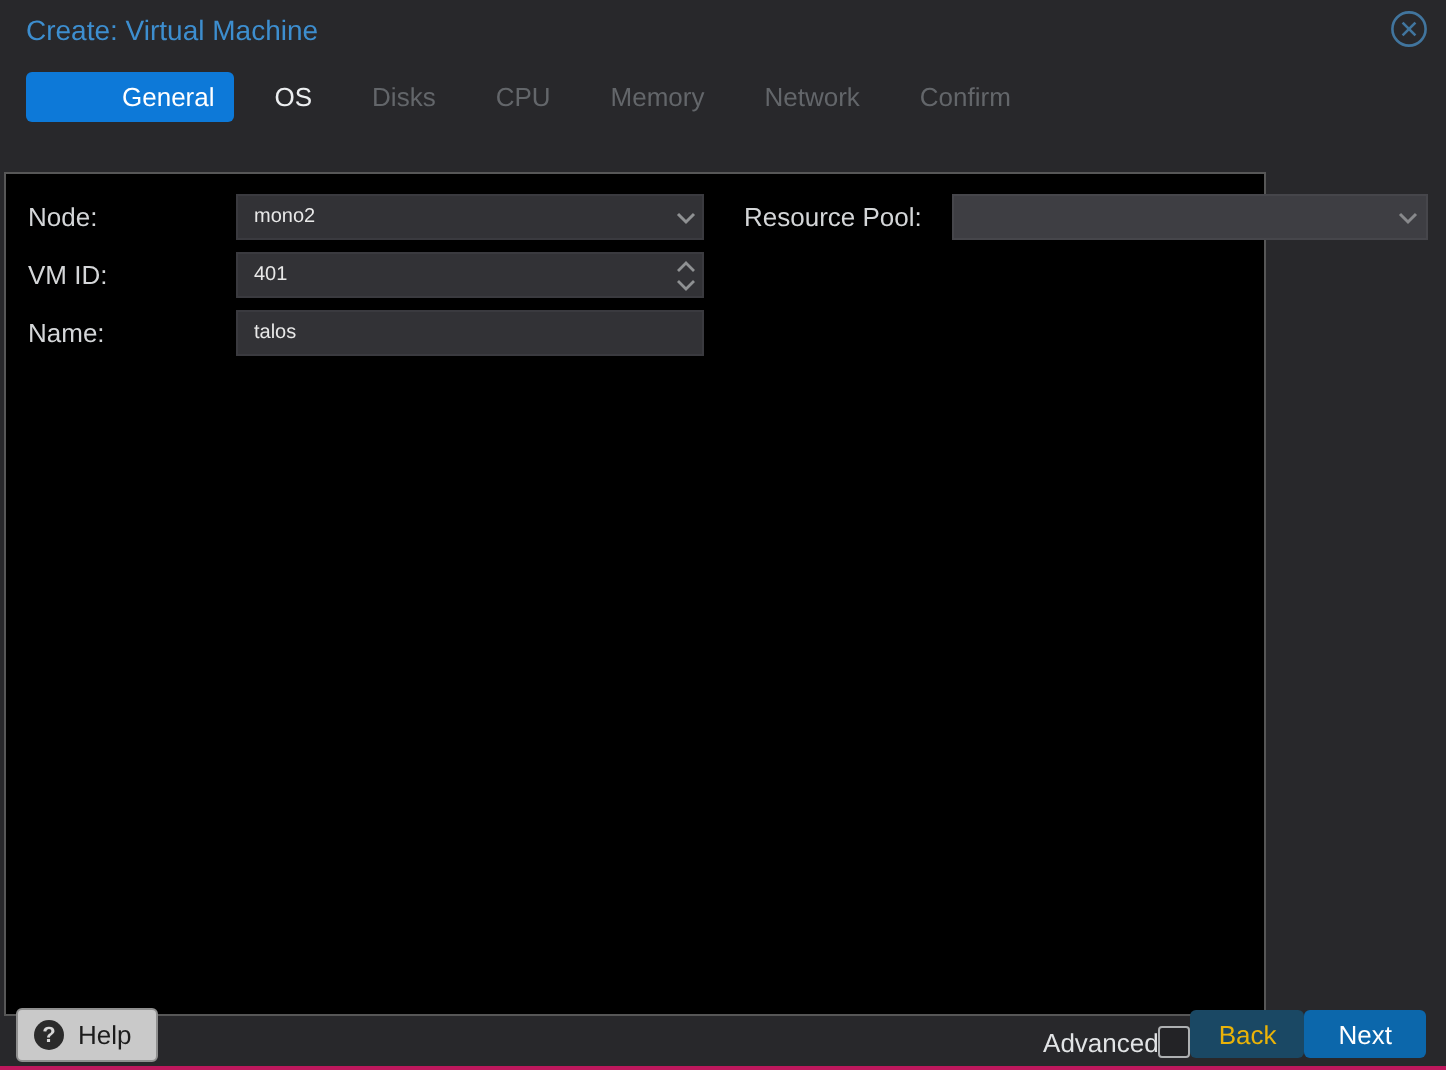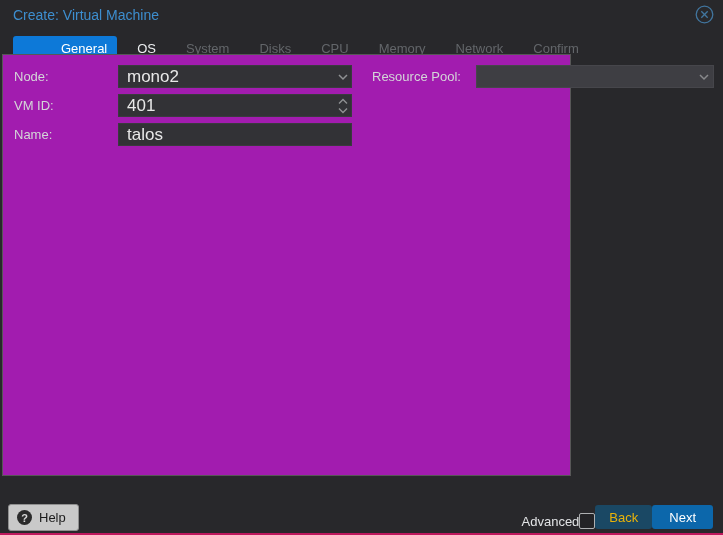--- a/index.html
+++ b/index.html
@@ -30,31 +30,31 @@
     display: flex; align-items: center; gap: 10px;
   }
   .tab {
     padding: 5px 10px; border-radius: 3px;
     color: #63666a; white-space: nowrap;
   }
   .tab.active { background: #0d79d8; color: #ffffff; padding-left: 48px; }
   .tab.enabled { color: #edeff1; }
   
   .panel {
-    position: absolute; left: 2px; top: 54px;
-    width: 569px; height: 422px;
-    background: #a21caf;
+    position: absolute; left: 2px; top: 86px;
+    width: 631px; height: 422px;
+    background: #000000;
     border: 1px solid #575757;
   }
   .f-label { position: absolute; color: #d4d6d8; }
   .field {
     position: absolute; height: 23px;
     background: #323236; border: 1px solid #3a3a3f;
     color: #e8e8e8; font-family: "Liberation Sans", sans-serif;
-    font-size: 17px; padding: 0 38px 0 8px; outline: none;
+    font-size: 10px; padding: 0 38px 0 8px; outline: none;
   }
   .field.plain { padding-right: 8px; }
   .field.disabled-like { background: #3e3e43; border-color: #46464b; }
   .trigger {
     position: absolute; width: 14px; height: 14px;
     cursor: pointer;
   }
   .spin { position: absolute; width: 12px; height: 9px; cursor: pointer; }
   
   .help-btn {
@@ -100,21 +100,20 @@
     <svg class="close-btn" viewBox="0 0 19 19">
       <circle cx="9.5" cy="9.5" r="8.3" fill="none" stroke="#41759e" stroke-width="1.3"></circle>
       <line x1="6.3" y1="6.3" x2="12.7" y2="12.7" stroke="#41759e" stroke-width="1.3"></line>
       <line x1="12.7" y1="6.3" x2="6.3" y2="12.7" stroke="#41759e" stroke-width="1.3"></line>
     </svg>
   </div>
 
   <div class="tabbar">
     <div class="tab active">General</div>
     <div class="tab enabled">OS</div>
-    <div class="tab">System</div>
     <div class="tab">Disks</div>
     <div class="tab">CPU</div>
     <div class="tab">Memory</div>
     <div class="tab">Network</div>
     <div class="tab">Confirm</div>
   </div>
 
   <div class="panel">
 
     <div class="f-label" style="left:11px; top:14px;">Node:</div>

